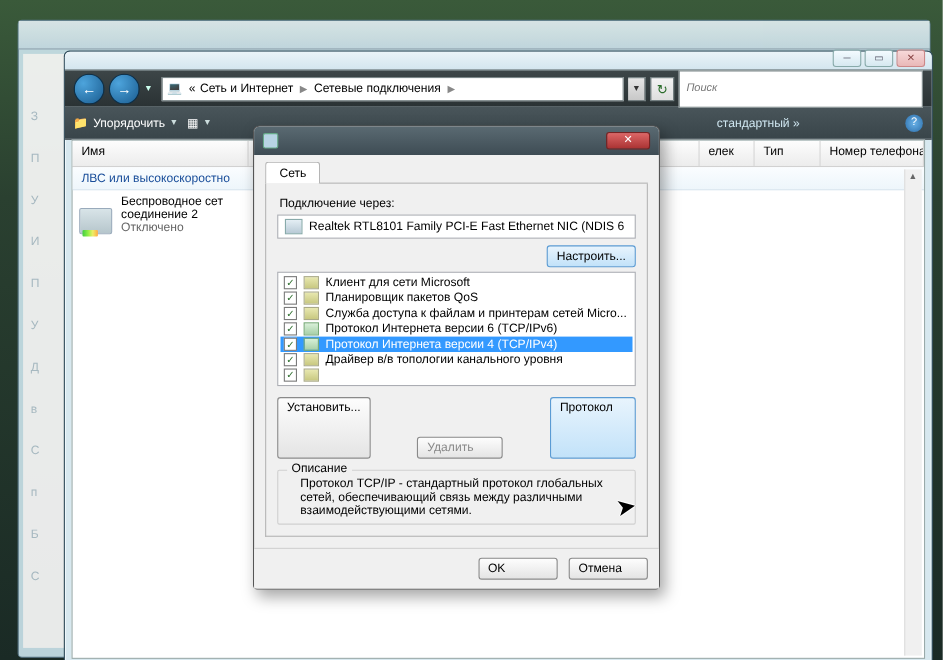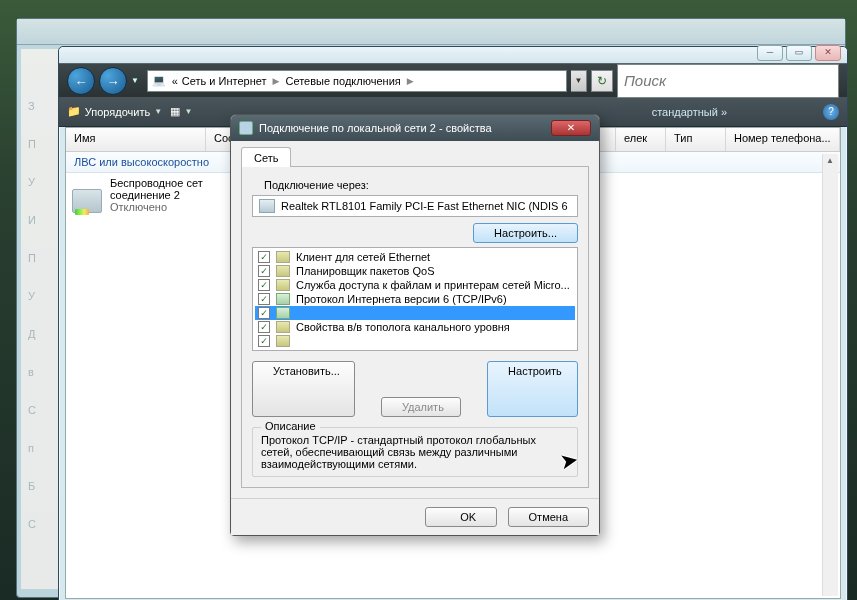--- a/index.html
+++ b/index.html
@@ -16,21 +16,21 @@
   .ex-btn { width:26px; height:16px; border:1px solid #8aa; background:linear-gradient(#f4fbff,#d6e8f0); border-radius:3px; font-size:9px; text-align:center; line-height:12px; color:#556; }
   .ex-btn.close { background:linear-gradient(#f7d9d9,#e9b8b8); border-color:#c88; color:#844; }
 
   .ex-nav { height:34px; background:linear-gradient(#3d4648,#2a3234); border-top:1px solid #5a6668; display:flex; align-items:center; padding:0 8px; gap:4px; }
   .navball { width:28px; height:28px; border-radius:50%; background: radial-gradient(circle at 30% 30%, #4da4dc, #1a5c90); border:1px solid #0d2f48; display:flex; align-items:center; justify-content:center; color:#fff; font-size:13px; }
   .addr { flex:1; height:22px; background:#fff; border:1px solid #7a8688; display:flex; align-items:center; font-size:11px; padding:0 4px; gap:6px; }
   .addr .crumb { display:flex; align-items:center; gap:4px; }
   .addr .sep { color:#888; font-size:9px; }
   .addr-drop { width:16px; height:22px; background:linear-gradient(#e6e6e6,#c8c8c8); border:1px solid #7a8688; border-left:none; display:flex; align-items:center; justify-content:center; font-size:8px; color:#333; }
   .refresh-btn { width:22px; height:22px; border:1px solid #7a8688; background:linear-gradient(#f3f3f3,#dedede); display:flex; align-items:center; justify-content:center; color:#2a6c2a; font-size:12px; }
-  .search { width:222px; height:22px; background:#fff; border:1px solid #7a8688; font-size:15px; padding:16px 6px; display:flex; align-items:center; color:#777; font-style:italic; }
+  .search { width:222px; height:22px; background:#fff; border:1px solid #7a8688; font-size:10px; padding:16px 6px; display:flex; align-items:center; color:#777; font-style:italic; }
 
   .ex-toolbar { height:30px; background:linear-gradient(#49555a,#39454a); display:flex; align-items:center; padding:0 8px; gap:8px; color:#fff; font-size:11px; border-bottom:1px solid #232c30; }
   .tb-btn { display:flex; align-items:center; gap:4px; }
   .tb-arrow { font-size:8px; color:#cdd; }
   .tb-spacer { flex:1; }
   .tb-link { color:#cfe6f0; }
   .tb-help { width:16px; height:16px; border-radius:50%; background:radial-gradient(circle,#6ab2e8,#2a6ca8); color:#fff; font-size:10px; text-align:center; line-height:16px; }
 
   .ex-body { position:absolute; left:6px; right:6px; top:80px; bottom:6px; background:#fff; border:1px solid #9aa; }
   .cols { height:24px; background:linear-gradient(#fdfdfd,#ececec); border-bottom:1px solid #ccc; display:flex; font-size:11px; }
@@ -48,35 +48,35 @@
   .scroll-hint::before { content:"▲"; position:absolute; top:2px; left:3px; font-size:8px; color:#666; }
 
   .dialog { position:absolute; left:230px; top:114px; width:370px; background:#f0f0f0; border:1px solid #555; border-radius:6px 6px 4px 4px; box-shadow: 4px 6px 14px rgba(0,0,0,.35); }
   .dlg-title { height:26px; background:linear-gradient(#5a6a72,#3e4c54); border-radius:5px 5px 0 0; display:flex; align-items:center; padding:0 8px; gap:6px; color:#fff; font-size:11px; }
   .dlg-title .ico { width:14px; height:14px; background:#b8d4e4; border:1px solid #6a8; border-radius:2px; }
   .dlg-close { margin-left:auto; width:40px; height:16px; border-radius:3px; background:linear-gradient(#d66,#a33); border:1px solid #722; color:#fff; font-size:10px; text-align:center; line-height:14px; }
   .dlg-body { padding:6px 10px 10px; font-size:11px; color:#000; }
   .tabstrip { display:flex; border-bottom:1px solid #b5b5b5;align-items:flex-end; }
   .tab { padding:4px 12px 3px; background:#f7f7f7; border:1px solid #b5b5b5; border-bottom:none; border-radius:3px 3px 0 0; margin-bottom:-1px; background:#fff; }
   .tabpane { border:1px solid #b5b5b5; border-top:none; background:#fff0; padding:8px 10px 10px; }
-  .sec-label { margin:4px 12px 4px; }
+  .sec-label { margin:4px 2px 4px; }
   .adapter-box { display:flex; align-items:center; gap:6px; border:1px solid #abadb3; background:#fff; padding:3px 6px; }
   .adapt-ico { width:16px; height:14px; background:linear-gradient(#e4eef4,#b8cad6); border:1px solid #8aa; }
   .right { text-align:right; margin-top:6px; }
-  .btn { display:inline-block; min-width:78px; padding:3px 20px; border:1px solid #8a8a8a; background:linear-gradient(#fdfdfd,#e4e4e4); border-radius:3px; font-size:11px; text-align:right; }
+  .btn { display:inline-block; min-width:78px; padding:3px 8px; border:1px solid #8a8a8a; background:linear-gradient(#fdfdfd,#e4e4e4); border-radius:3px; font-size:11px; text-align:left; }
   .btn.primary { background:linear-gradient(#e8f4fd,#c2e2f9); border-color:#5a9bd4; }
   .btn.disabled { color:#8a8a8a;margin-top:36px; }
   .components { border:1px solid #abadb3; background:#fff; padding:2px 2px; margin-top:4px; }
   .comp-row { display:flex; align-items:center; gap:6px; padding:1px 3px; white-space:nowrap; }
   .comp-row.sel { background:#3399ff; color:#fff; }
   .chk { width:12px; height:12px; border:1px solid #7a7a7a; background:#fff; font-size:9px; line-height:10px; text-align:center; color:#2a6c2a; flex-shrink:0; }
   .comp-ico { width:14px; height:12px; background:linear-gradient(#e8e8b0,#c8c880); border:1px solid #aa8; flex-shrink:0; }
   .comp-ico.net { background:linear-gradient(#d8f0d8,#a8d0a8); border-color:#7a7; }
   .btn-row { display:flex; gap:26px; justify-content:space-between; margin-top:10px; }
-  .desc-box { border:1px solid #d0d0d0; border-radius:2px; padding:6px 8px; margin-top:10px; position:relative; }
+  .desc-box { border:1px solid #d0d0d0; border-radius:2px; padding:6px 20px; margin-top:10px; position:relative; }
   .desc-box .legend { position:absolute; top:-8px; left:8px; background:#f0f0f0; padding:0 4px; font-size:11px; }
   .dlg-footer { border-top:1px solid #d0d0d0; padding:8px 10px; text-align:right; background:#f0f0f0; }
   .dlg-footer .btn { min-width:72px; margin-left:6px; }
 
   .cursor { position:absolute; left:560px; top:448px; font-size:22px; color:#000; transform:rotate(-10deg); pointer-events:none; text-shadow:1px 0 0 #fff,-1px 0 0 #fff,0 1px 0 #fff,0 -1px 0 #fff; }
 </style>
 </head>
 <body>
 
 <div class="bg-window">
@@ -135,21 +135,21 @@
       <span class="tb-arrow">▼</span>
     </div>
     <div class="tb-spacer"></div>
     <div class="tb-link"><span>стандартный</span> <span>»</span></div>
     <div style="width:80px"></div>
     <div class="tb-help">?</div>
   </div>
 
   <div class="ex-body">
     <div class="cols">
-      <div class="col" style="width:140px">Имя</div>
+      <div class="col" style="width:160px">Имя</div>
       <div class="col" style="width:90px">Состояние</div>
       <div class="col" style="width:320px"></div>
       <div class="col" style="width:50px">елек</div>
       <div class="col" style="width:60px">Тип</div>
       <div class="col" style="flex:1">Номер телефона...</div>
     </div>
     <div class="list">
       <div class="group-header">
         <a href="#">ЛВС или высокоскоростно</a>
       </div>
@@ -162,75 +162,75 @@
         </div>
       </div>
     </div>
     <div class="scroll-hint"></div>
   </div>
 </div>
 
 <div class="dialog">
   <div class="dlg-title">
     <div class="ico"></div>
-    <span>Подключение по локальной сети 2 - свойства</span>
     <div class="dlg-close">✕</div>
   </div>
   <div class="dlg-body">
     <div class="tabstrip">
       <div class="tab">Сеть</div>
     </div>
     <div class="tabpane">
       <div class="sec-label">Подключение через:</div>
       <div class="adapter-box">
         <div class="adapt-ico"></div>
         <span>Realtek RTL8101 Family PCI-E Fast Ethernet NIC (NDIS 6</span>
       </div>
       <div class="right">
         <span class="btn primary">Настроить...</span>
       </div>
       <div class="components" id="comp-list">
           <div class="comp-row">
             <div class="chk">✓</div>
             <div class="comp-ico"></div>
-            <span>Клиент для сетей Ethernet</span>
+            <span>Клиент для сети Microsoft</span>
           </div>
           <div class="comp-row">
             <div class="chk">✓</div>
             <div class="comp-ico"></div>
             <span>Планировщик пакетов QoS</span>
           </div>
           <div class="comp-row">
             <div class="chk">✓</div>
             <div class="comp-ico"></div>
             <span>Служба доступа к файлам и принтерам сетей Micro...</span>
           </div>
           <div class="comp-row">
             <div class="chk">✓</div>
             <div class="comp-ico net"></div>
             <span>Протокол Интернета версии 6 (TCP/IPv6)</span>
           </div>
           <div class="comp-row sel">
             <div class="chk">✓</div>
             <div class="comp-ico net"></div>
-          </div>
-          <div class="comp-row">
-            <div class="chk">✓</div>
-            <div class="comp-ico"></div>
-            <span>Свойства в/в тополога канального уровня</span>
+            <span>Протокол Интернета версии 4 (TCP/IPv4)</span>
+          </div>
+          <div class="comp-row">
+            <div class="chk">✓</div>
+            <div class="comp-ico"></div>
+            <span>Драйвер в/в топологии канального уровня</span>
           </div>
           <div class="comp-row">
             <div class="chk">✓</div>
             <div class="comp-ico"></div>
           </div>
         </div>
       <div class="btn-row">
         <span class="btn">Установить...</span>
         <span class="btn disabled">Удалить</span>
-        <span class="btn primary">Настроить</span>
+        <span class="btn primary">Протокол</span>
       </div>
       <div class="desc-box">
         <div class="legend">Описание</div>
         <div>Протокол TCP/IP - стандартный протокол глобальных сетей, обеспечивающий связь между различными взаимодействующими сетями.</div>
       </div>
     </div>
   </div>
   <div class="dlg-footer">
     <span class="btn">OK</span>
     <span class="btn">Отмена</span>

